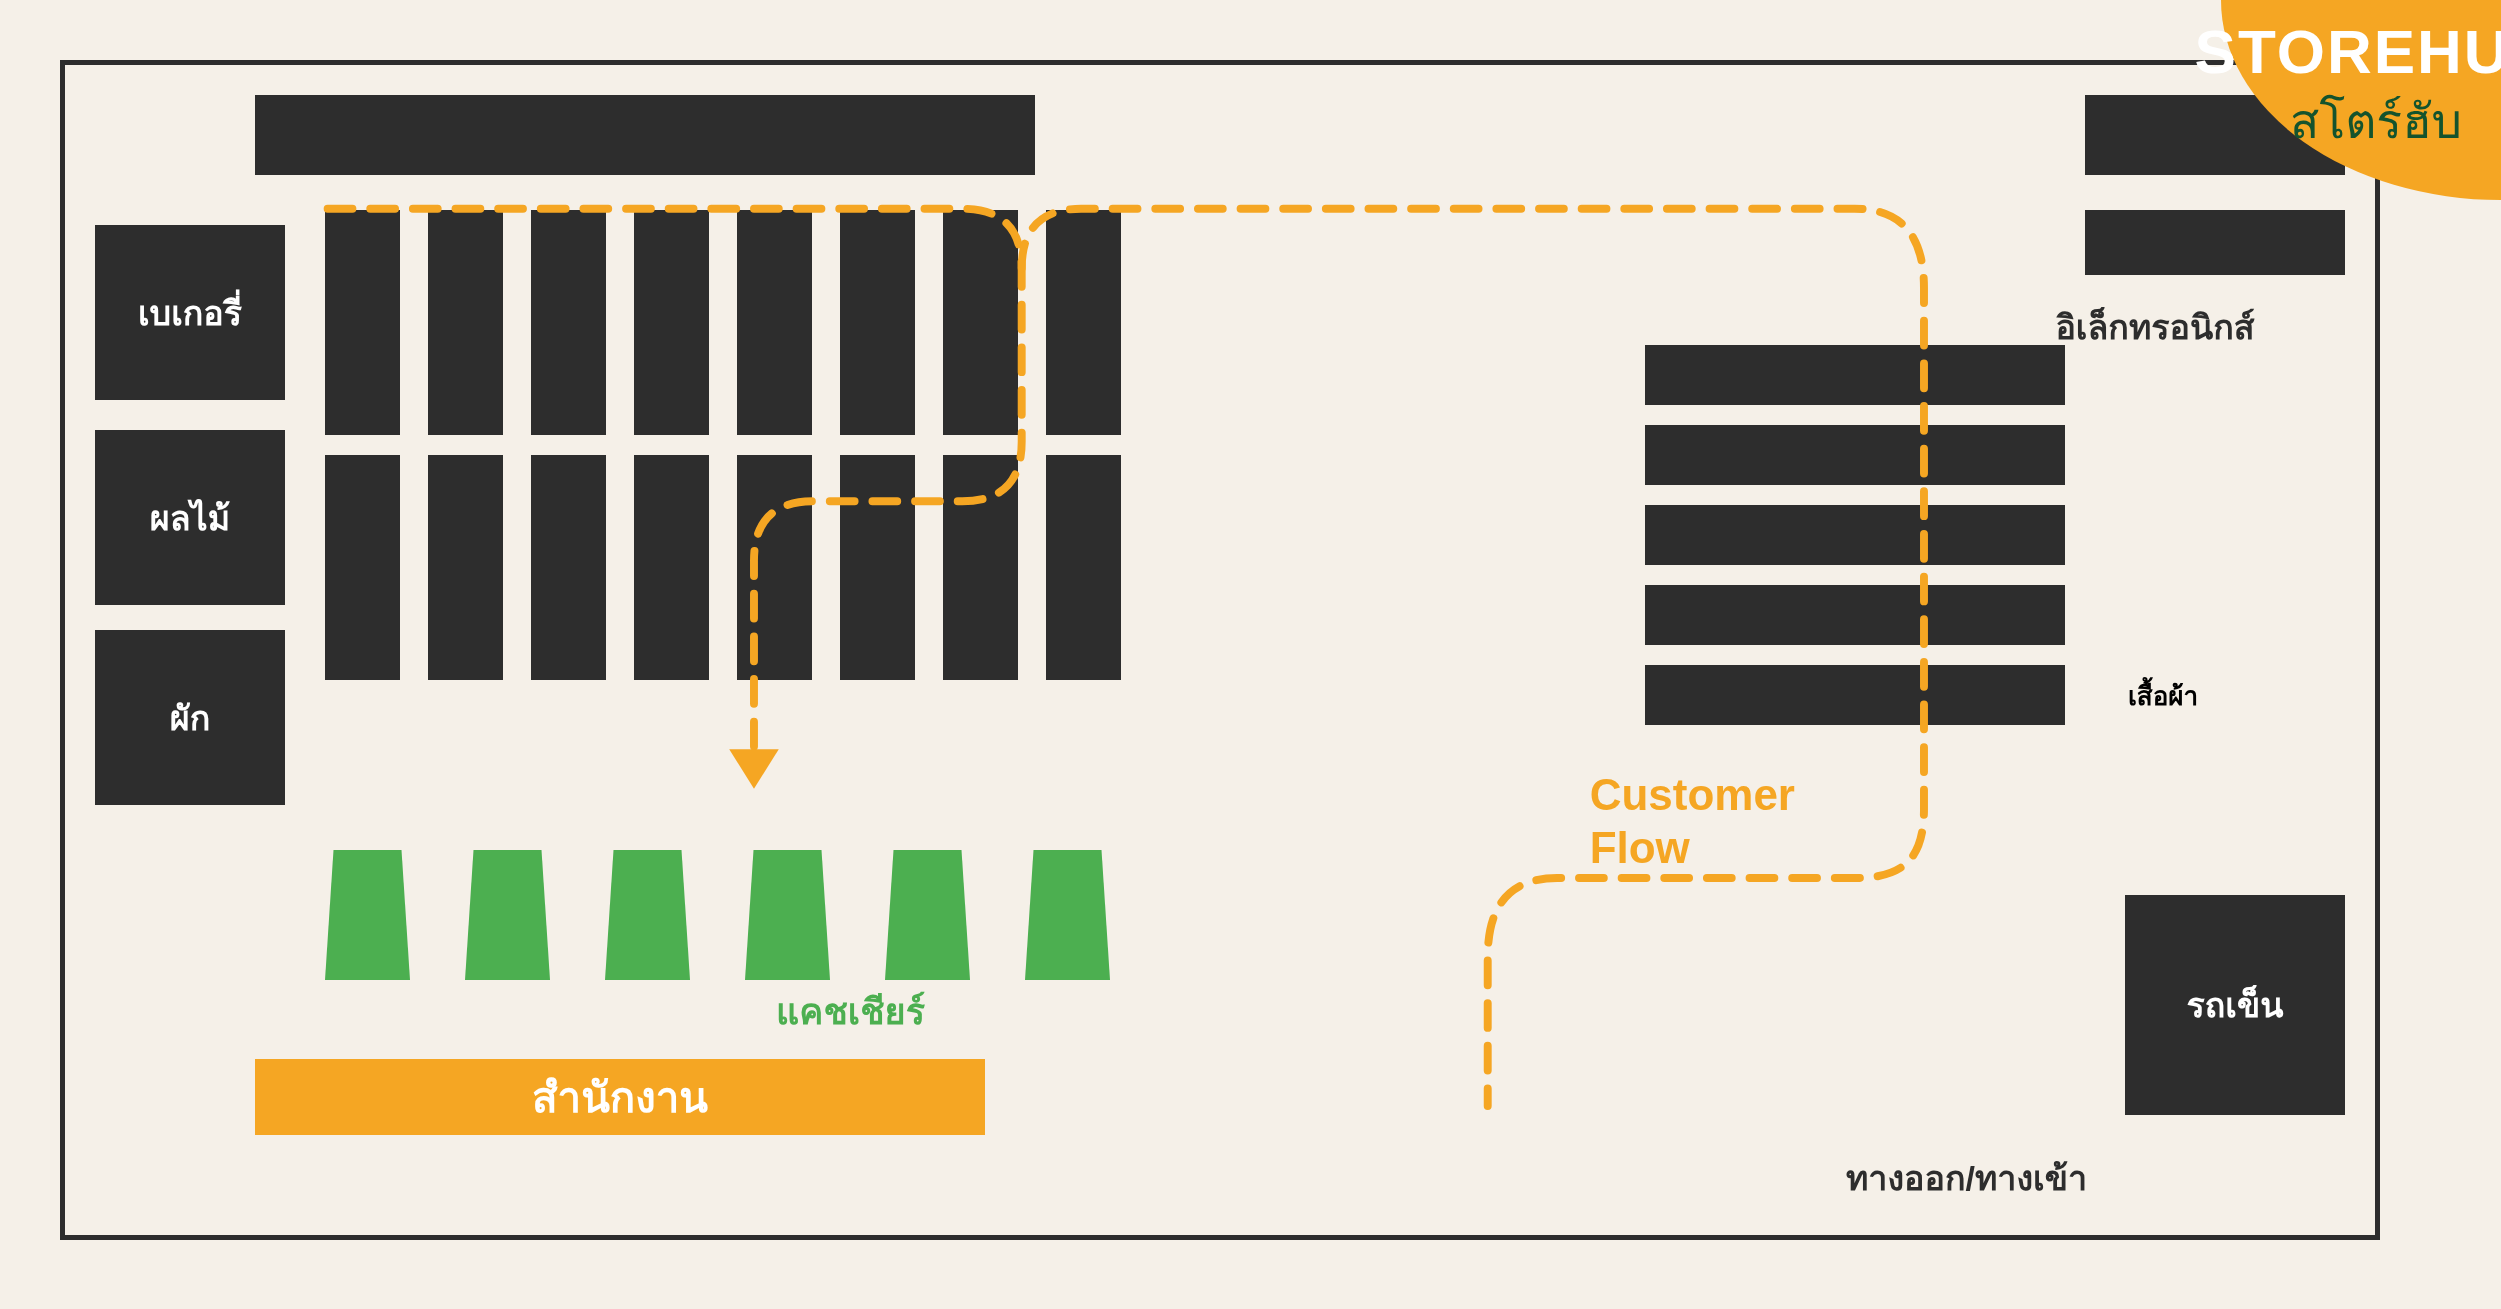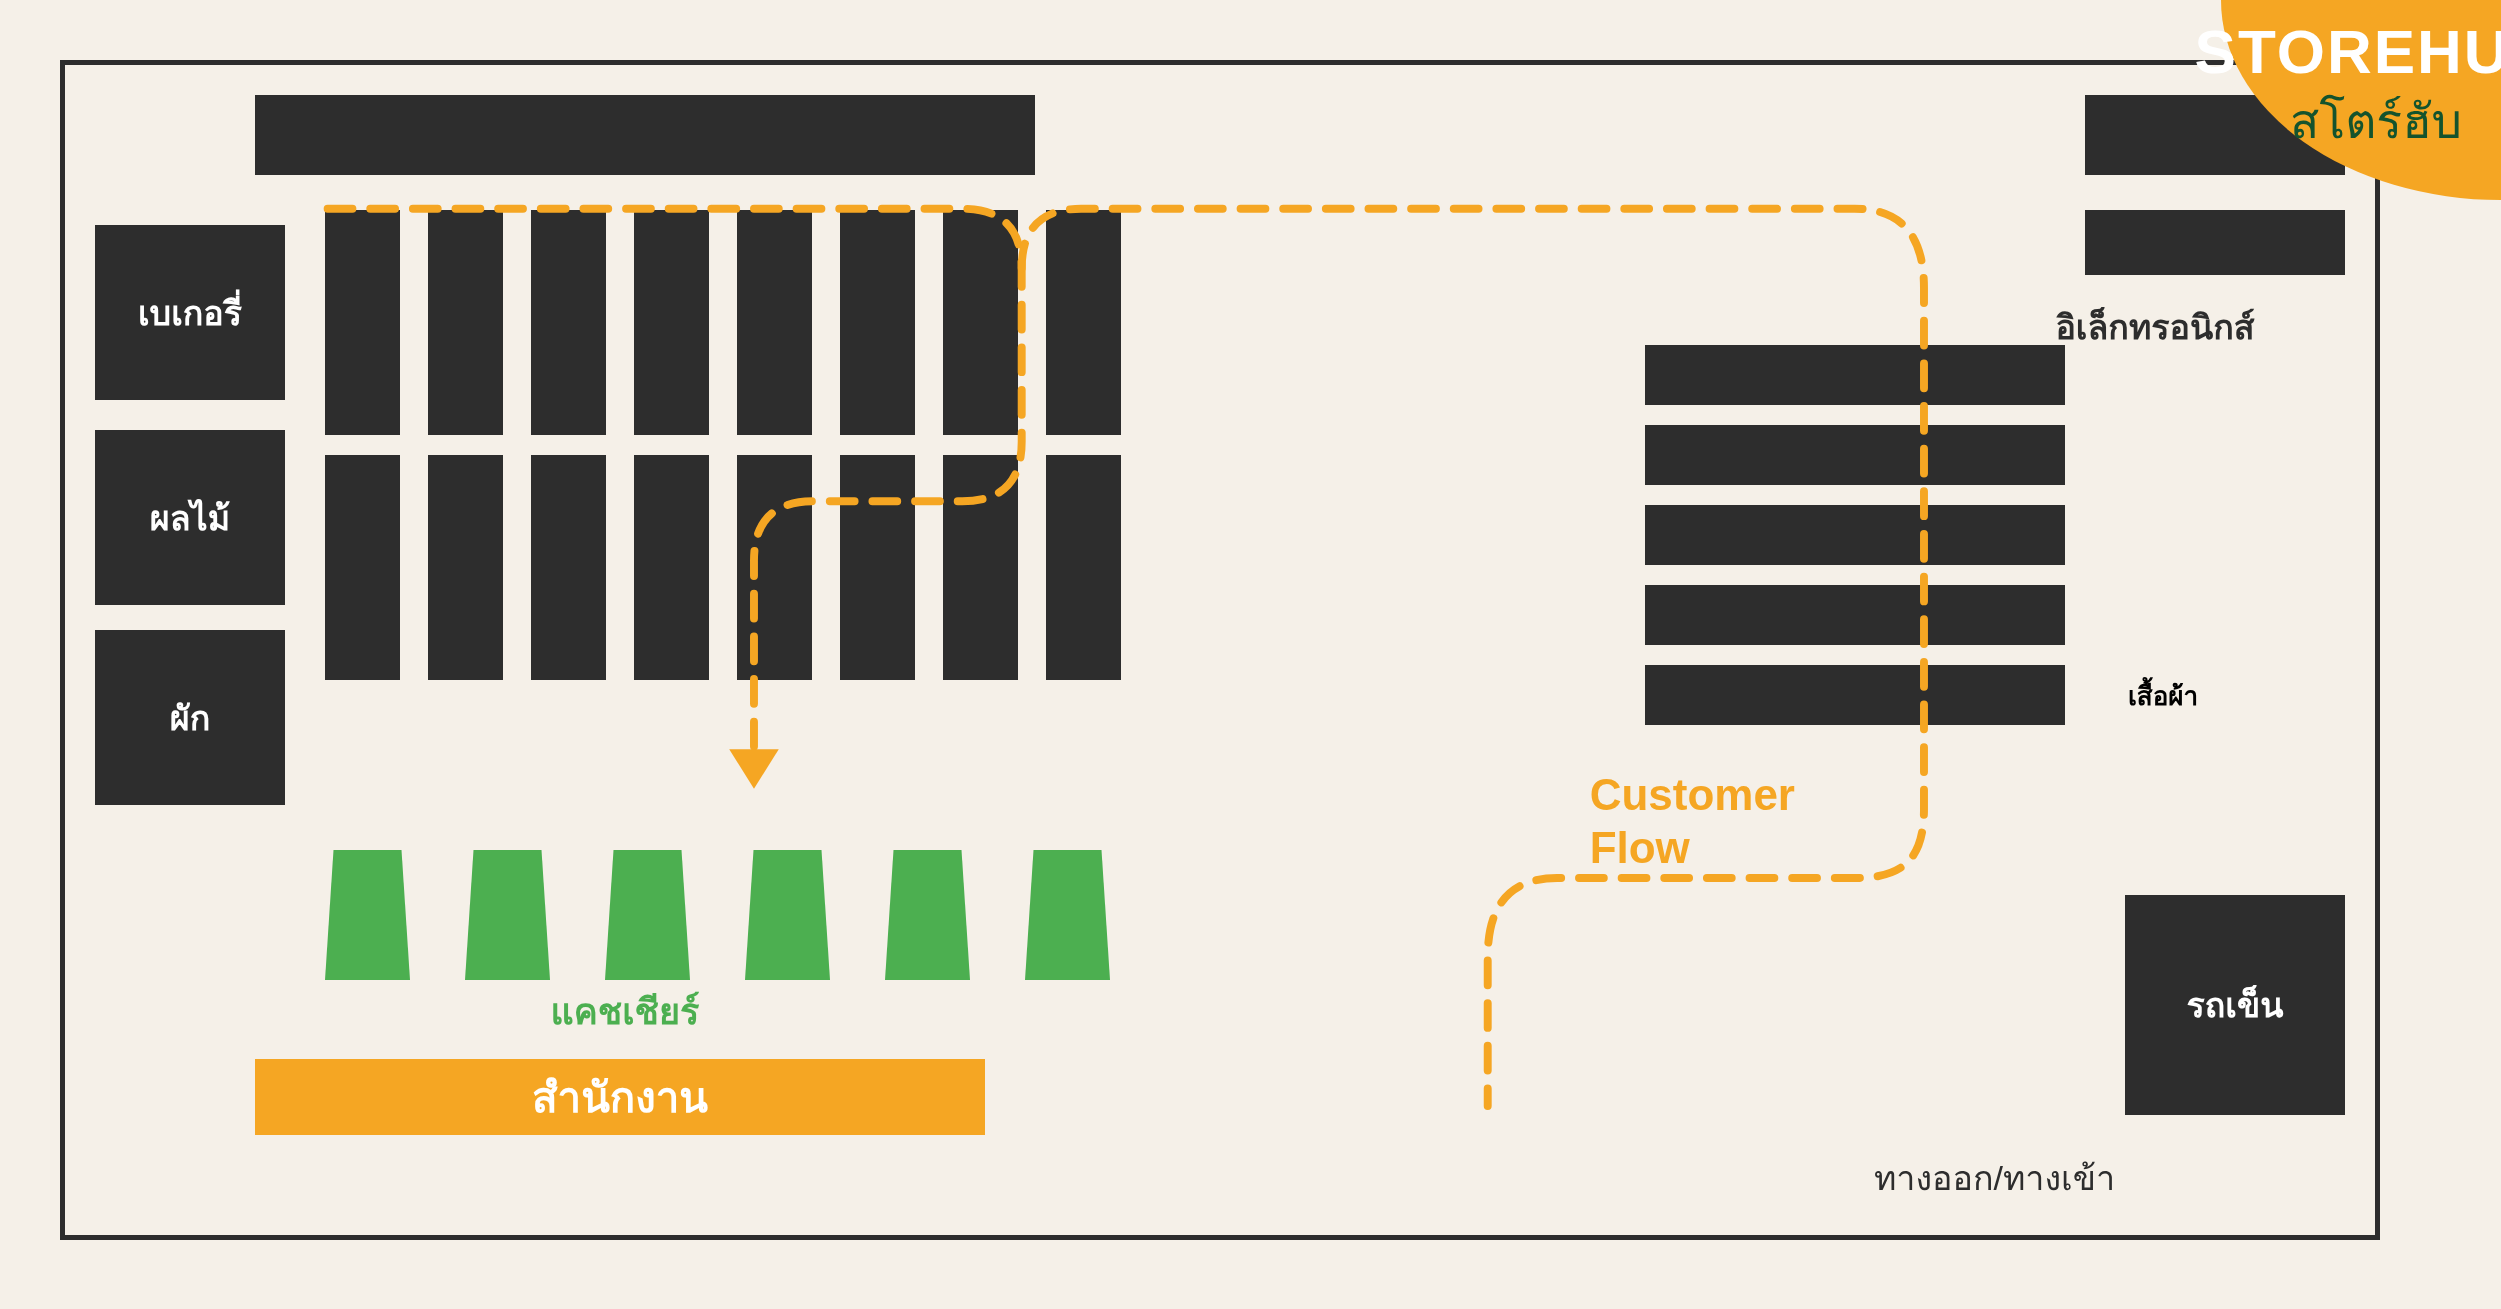--- a/index.html
+++ b/index.html
@@ -193,21 +193,21 @@
       height: 130px;
       background-color: #4caf50;
       clip-path: polygon(10% 0%, 90% 0%, 100% 100%, 0% 100%);
     }
 
     .cashier-label {
       position: absolute;
       bottom: 195px;
       left: 260px;
       width: 600px;
-      text-align: center;
+      text-align: right;
       font-size: 36px;
       color: #4caf50;
       font-weight: 700;
     }
 
     
     .office-bar {
       position: absolute;
       bottom: 100px;
       left: 190px;
@@ -283,24 +283,24 @@
       color: white;
       font-size: 34px;
       font-weight: 700;
       text-align: center;
     }
 
     
     .entrance-label {
       position: absolute;
       bottom: 30px;
-      right: 260px;
+      right: 288px;
       font-size: 34px;
       color: #2d2d2d;
-      font-weight: 400;
+      font-weight: 700;
     }
 
     
     .customer-flow-label {
       position: absolute;
       bottom: 360px;
       right: 580px;
       font-size: 44px;
       color: #f5a623;
       font-weight: 800;

